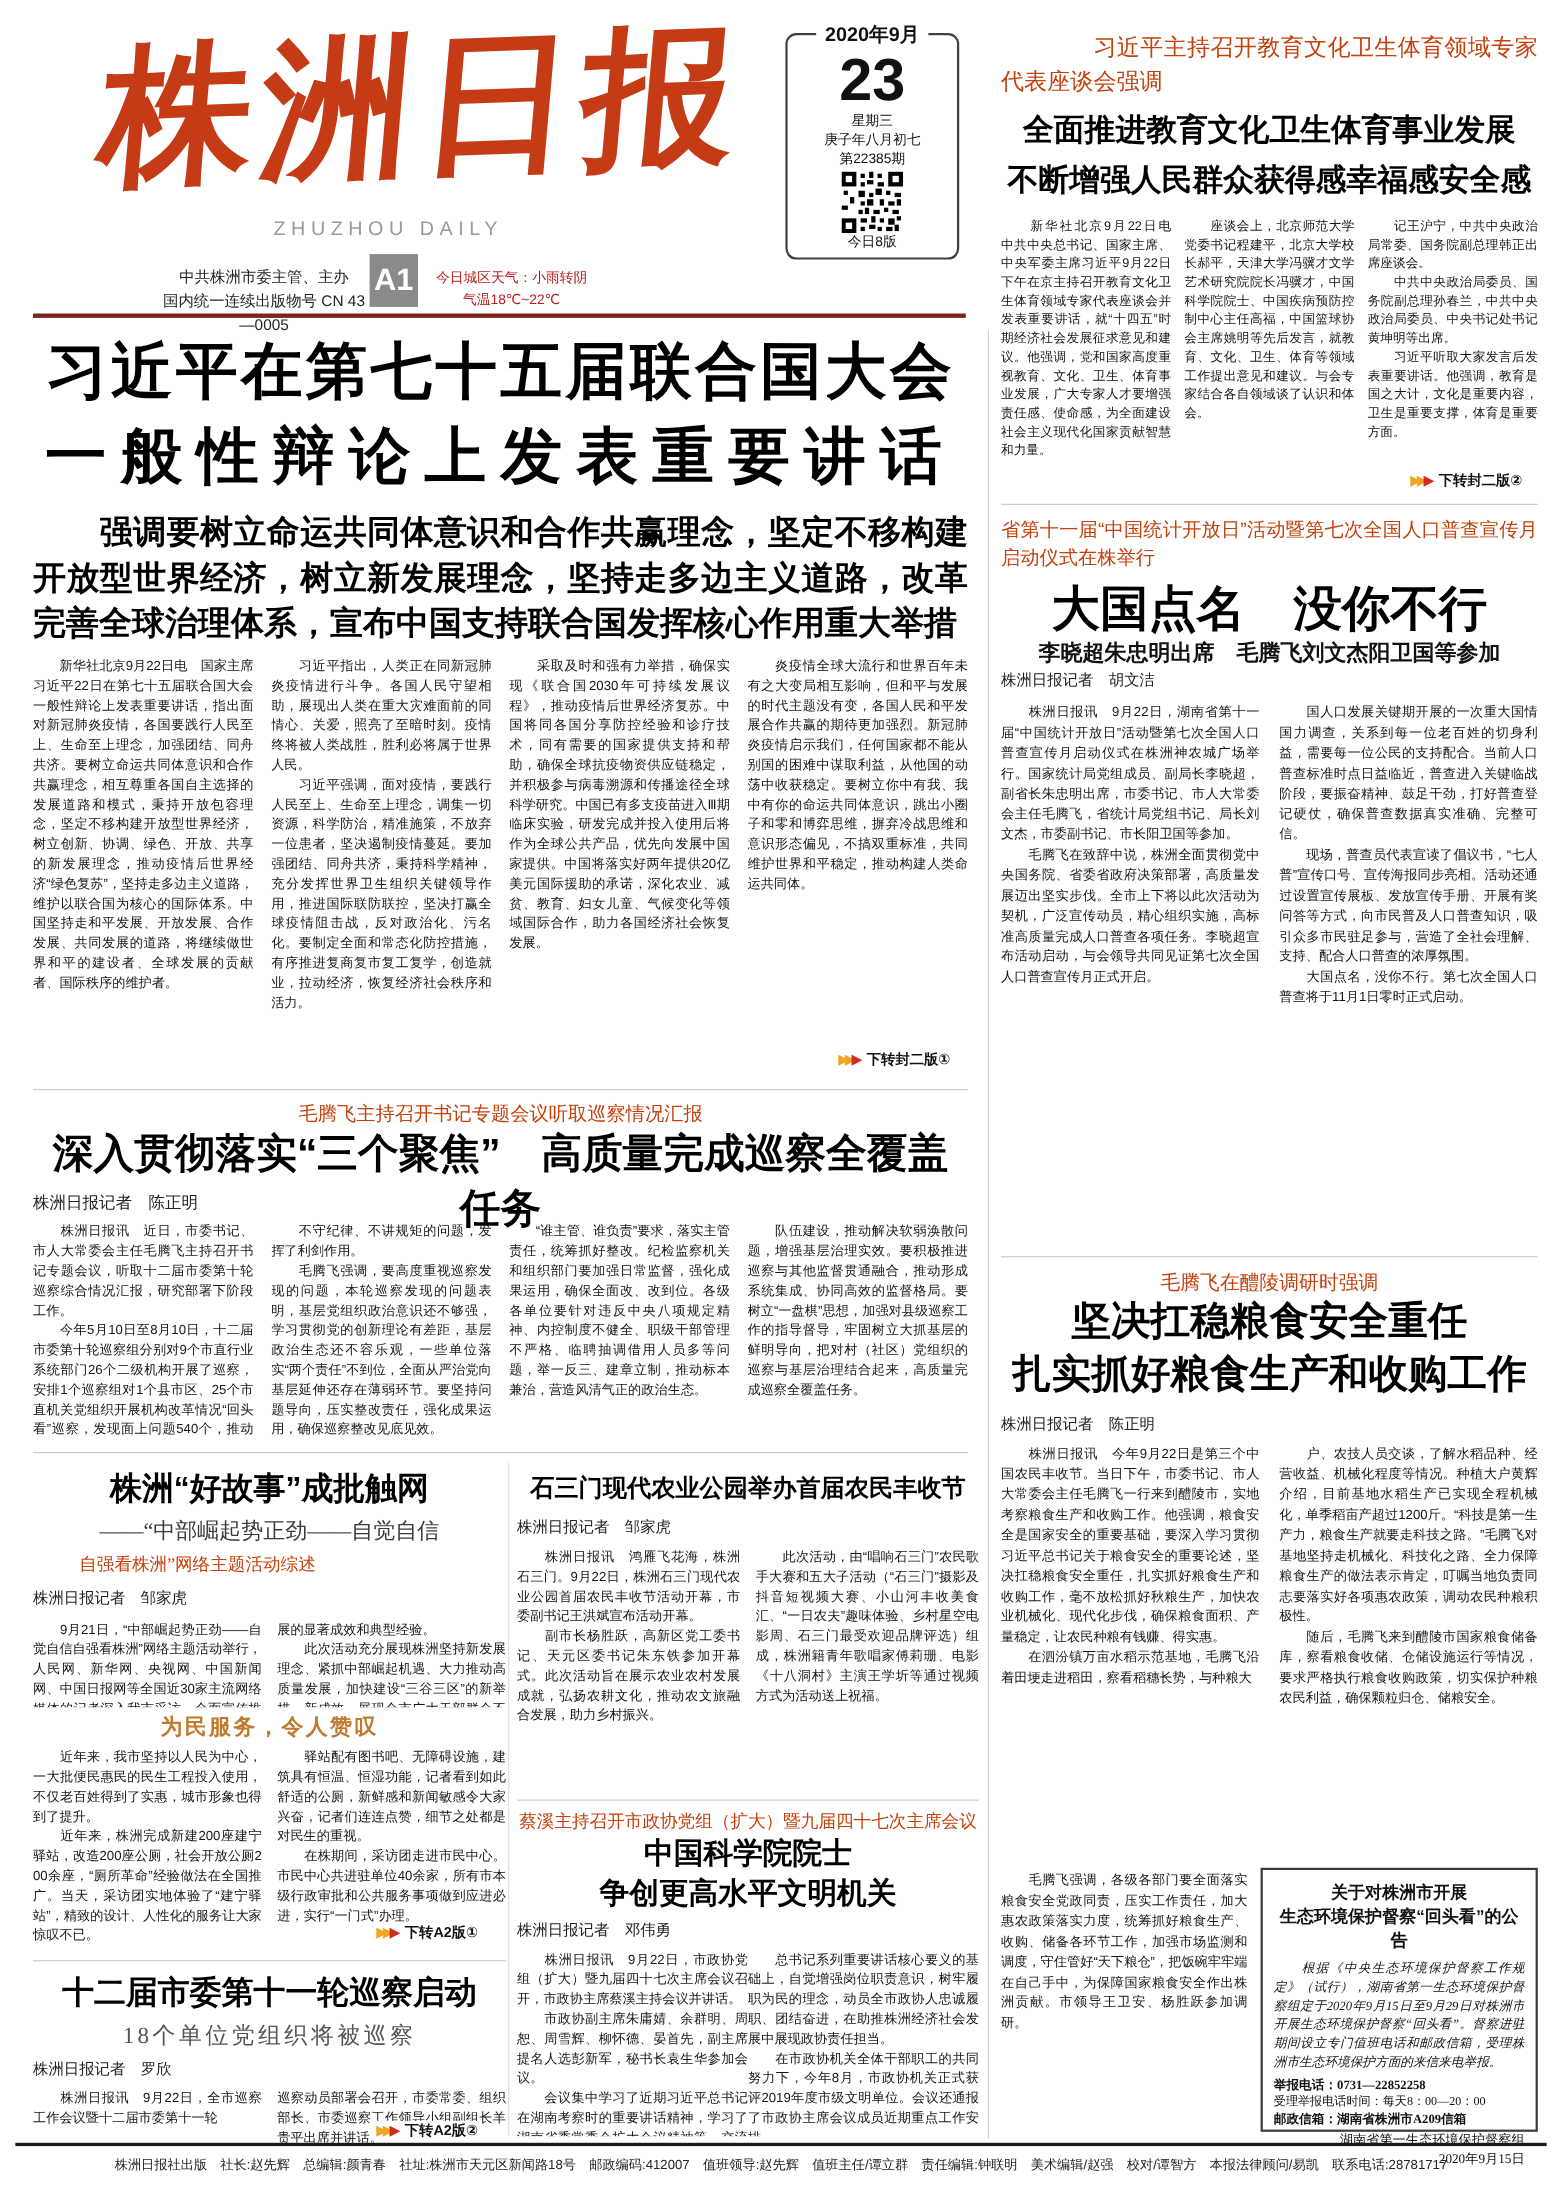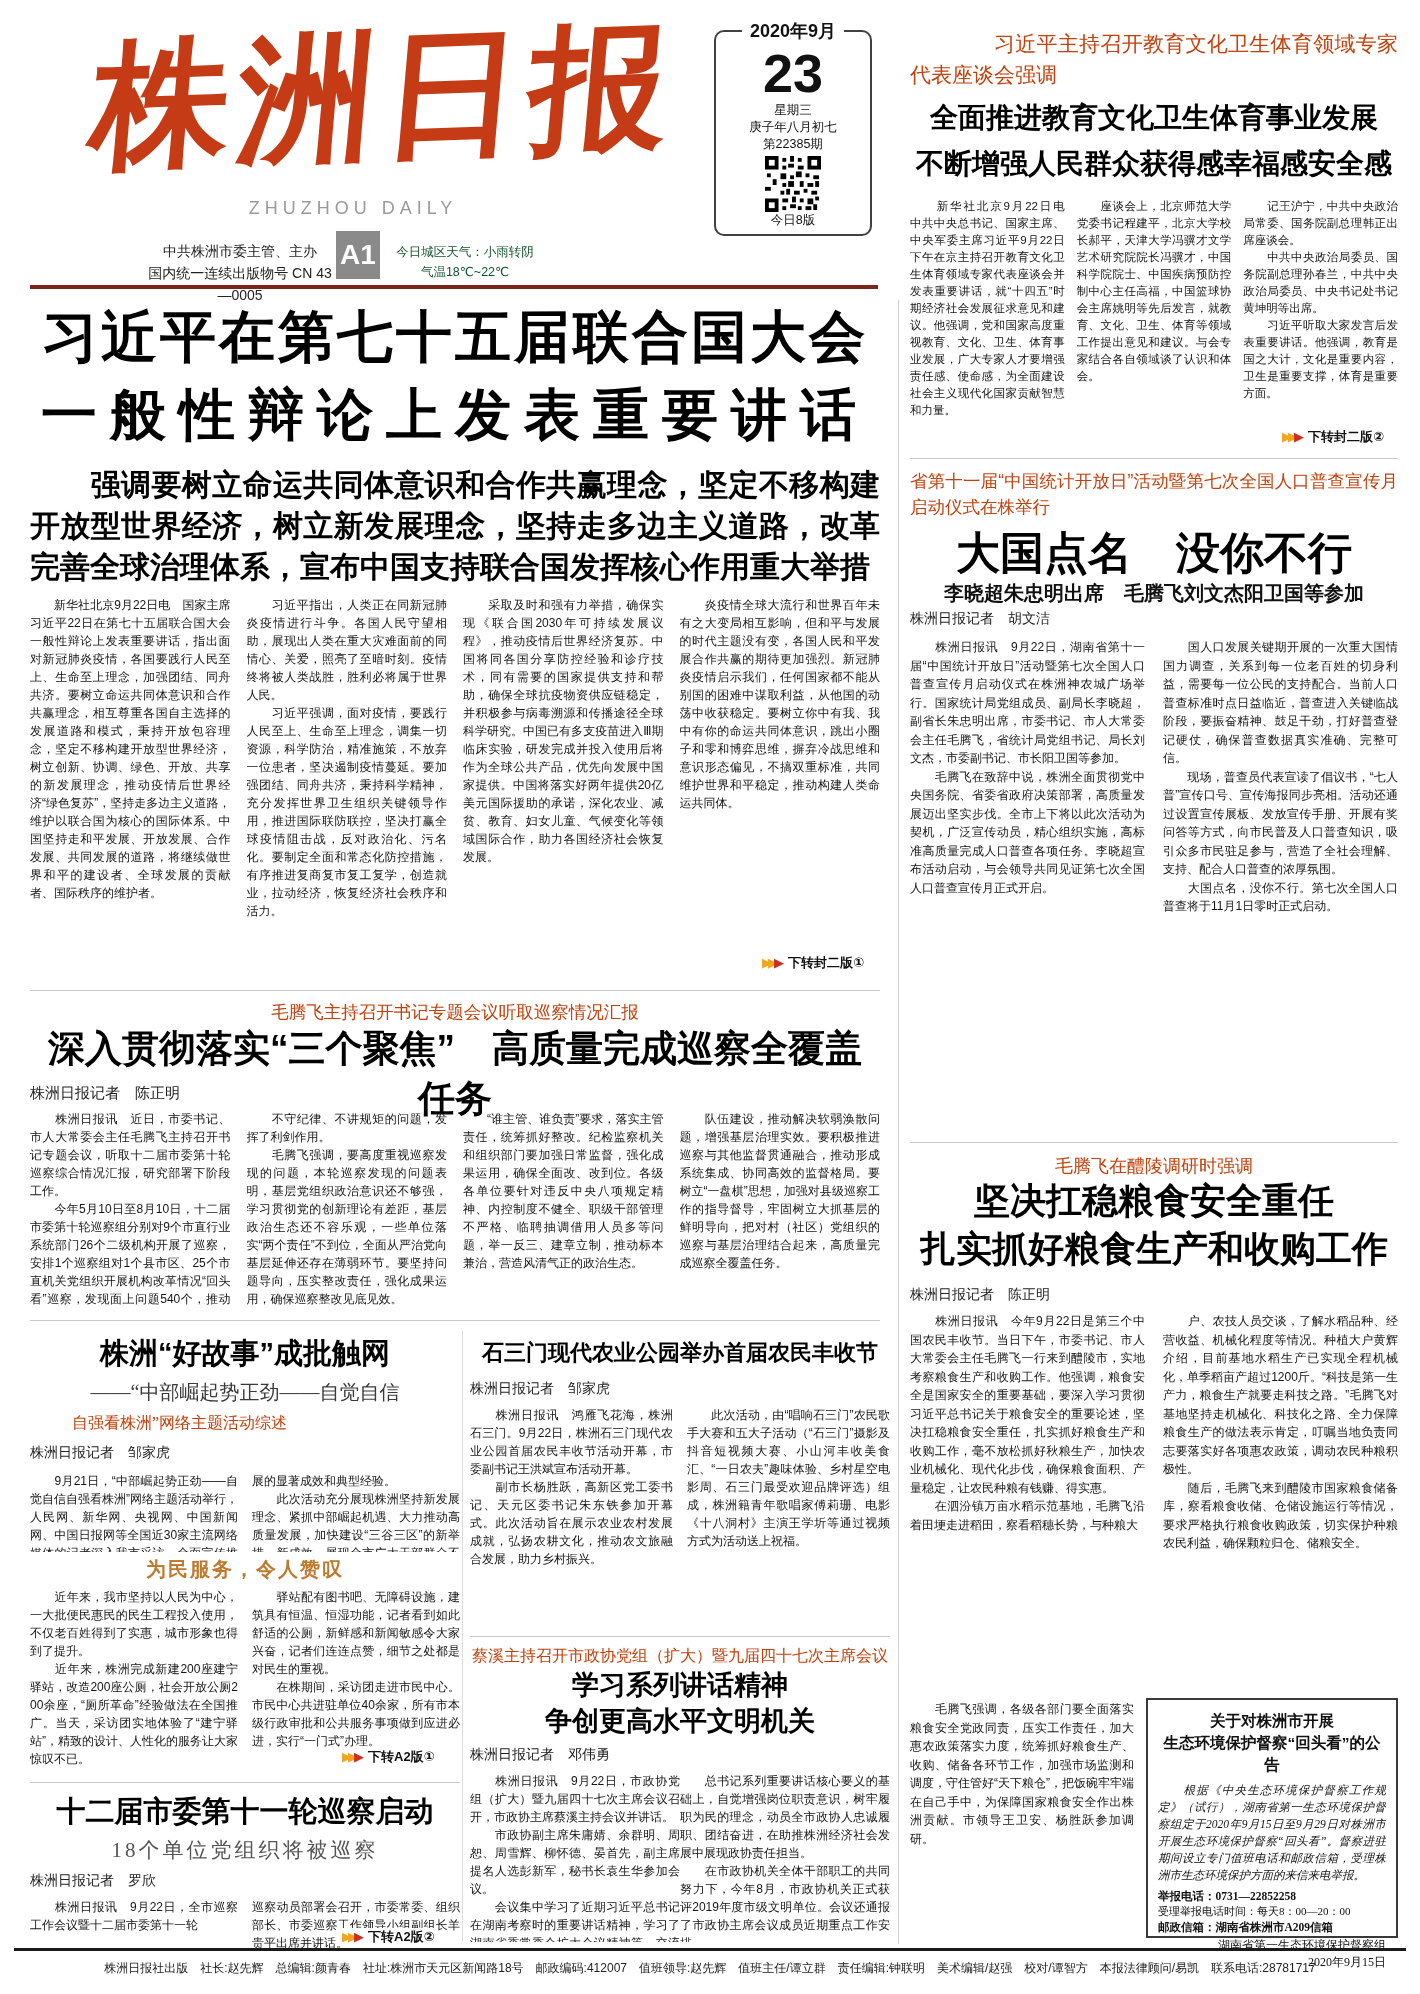--- a/index.html
+++ b/index.html
@@ -34,21 +34,21 @@
   <div class="abs masthead" style="left:92px;top:26px;width:620px;font-size:138px;color:#c43b16;">株洲日报</div>
   <div class="abs ctr" style="left:248px;top:198px;width:210px;font-size:18px;letter-spacing:5px;color:#9a9a9a;">ZHUZHOU DAILY</div>
 
   <div class="abs ctr" style="left:142px;top:240px;width:196px;font-size:14px;line-height:22px;color:#222;">
     <div>中共株洲市委主管、主办</div>
     <div>国内统一连续出版物号 CN 43—0005</div>
   </div>
 
   <div class="abs ctr" style="left:336px;top:231px;width:44px;height:48px;background:#8a8a8a;color:#fff;font-size:28px;font-weight:bold;line-height:48px;">A1</div>
 
-  <div class="abs ctr" style="left:390px;top:242px;width:150px;font-size:12.5px;line-height:20px;color:#14532d;">
+  <div class="abs ctr" style="left:390px;top:242px;width:150px;font-size:12.5px;line-height:20px;color:#b91c1c;">
     <div>今日城区天气：小雨转阴</div>
     <div>气温18℃~22℃</div>
   </div>
 
   <div class="abs datebox ctr" style="left:714px;top:30px;width:154px;height:202px;">
     <div class="abs" style="top:-13px;left:50%;transform:translateX(-50%);background:#fff;padding:0 8px;font-size:18px;font-weight:bold;white-space:nowrap;">2020年9月</div>
     <div style="font-size:54px;font-weight:800;line-height:58px;margin-top:12px;">23</div>
     <div style="font-size:12.5px;line-height:17px;">星期三</div>
     <div style="font-size:12.5px;line-height:17px;">庚子年八月初七</div>
     <div style="font-size:12.5px;line-height:17px;">第22385期</div>
@@ -183,21 +183,21 @@
   <div class="abs byline" style="left:470px;top:1380px;">株洲日报记者　邹家虎</div>
   <div class="abs cols" style="left:470px;top:1406px;width:420px;height:222px;gap:14px;">
     <div class="col body12">　　株洲日报讯　鸿雁飞花海，株洲石三门。9月22日，株洲石三门现代农业公园首届农民丰收节活动开幕，市委副书记王洪斌宣布活动开幕。
 　　副市长杨胜跃，高新区党工委书记、天元区委书记朱东铁参加开幕式。此次活动旨在展示农业农村发展成就，弘扬农耕文化，推动农文旅融合发展，助力乡村振兴。</div>
     <div class="col body12">　　此次活动，由“唱响石三门”农民歌手大赛和五大子活动（“石三门”摄影及抖音短视频大赛、小山河丰收美食汇、“一日农夫”趣味体验、乡村星空电影周、石三门最受欢迎品牌评选）组成，株洲籍青年歌唱家傅莉珊、电影《十八洞村》主演王学圻等通过视频方式为活动送上祝福。</div>
   </div>
 
   <div class="abs rule" style="left:470px;top:1636px;width:420px;"></div>
 
   <div class="abs ctr kicker" style="left:470px;top:1646px;width:420px;font-size:16px;">蔡溪主持召开市政协党组（扩大）暨九届四十七次主席会议</div>
-  <div class="abs ctr hl" style="left:470px;top:1668px;width:420px;font-size:27px;line-height:34px;">学习系列讲话精神</div>
+  <div class="abs ctr hl" style="left:470px;top:1668px;width:420px;font-size:27px;line-height:34px;">中国科学院院士</div>
   <div class="abs ctr hl" style="left:470px;top:1704px;width:420px;font-size:27px;line-height:34px;">争创更高水平文明机关</div>
   <div class="abs byline" style="left:470px;top:1746px;">株洲日报记者　邓伟勇</div>
   <div class="abs cols" style="left:470px;top:1772px;width:420px;height:170px;">
     <div class="col body12">　　株洲日报讯　9月22日，市政协党组（扩大）暨九届四十七次主席会议召开，市政协主席蔡溪主持会议并讲话。
 　　市政协副主席朱庸婧、余群明、周恕、周雪辉、柳怀德、晏首先，副主席提名人选彭新军，秘书长袁生华参加会议。
 　　会议集中学习了近期习近平总书记在湖南考察时的重要讲话精神，学习了湖南省委常委会扩大会议精神等，交流学习心得体会，研究贯彻落实意见。</div>
     <div class="col body12">　　总书记系列重要讲话核心要义的基础上，自觉增强岗位职责意识，树牢履职为民的理念，动员全市政协人忠诚履职、团结奋进，在助推株洲经济社会发展中展现政协责任担当。
 　　在市政协机关全体干部职工的共同努力下，今年8月，市政协机关正式获评2019年度市级文明单位。会议还通报了市政协主席会议成员近期重点工作安排。</div>
   </div>
 

